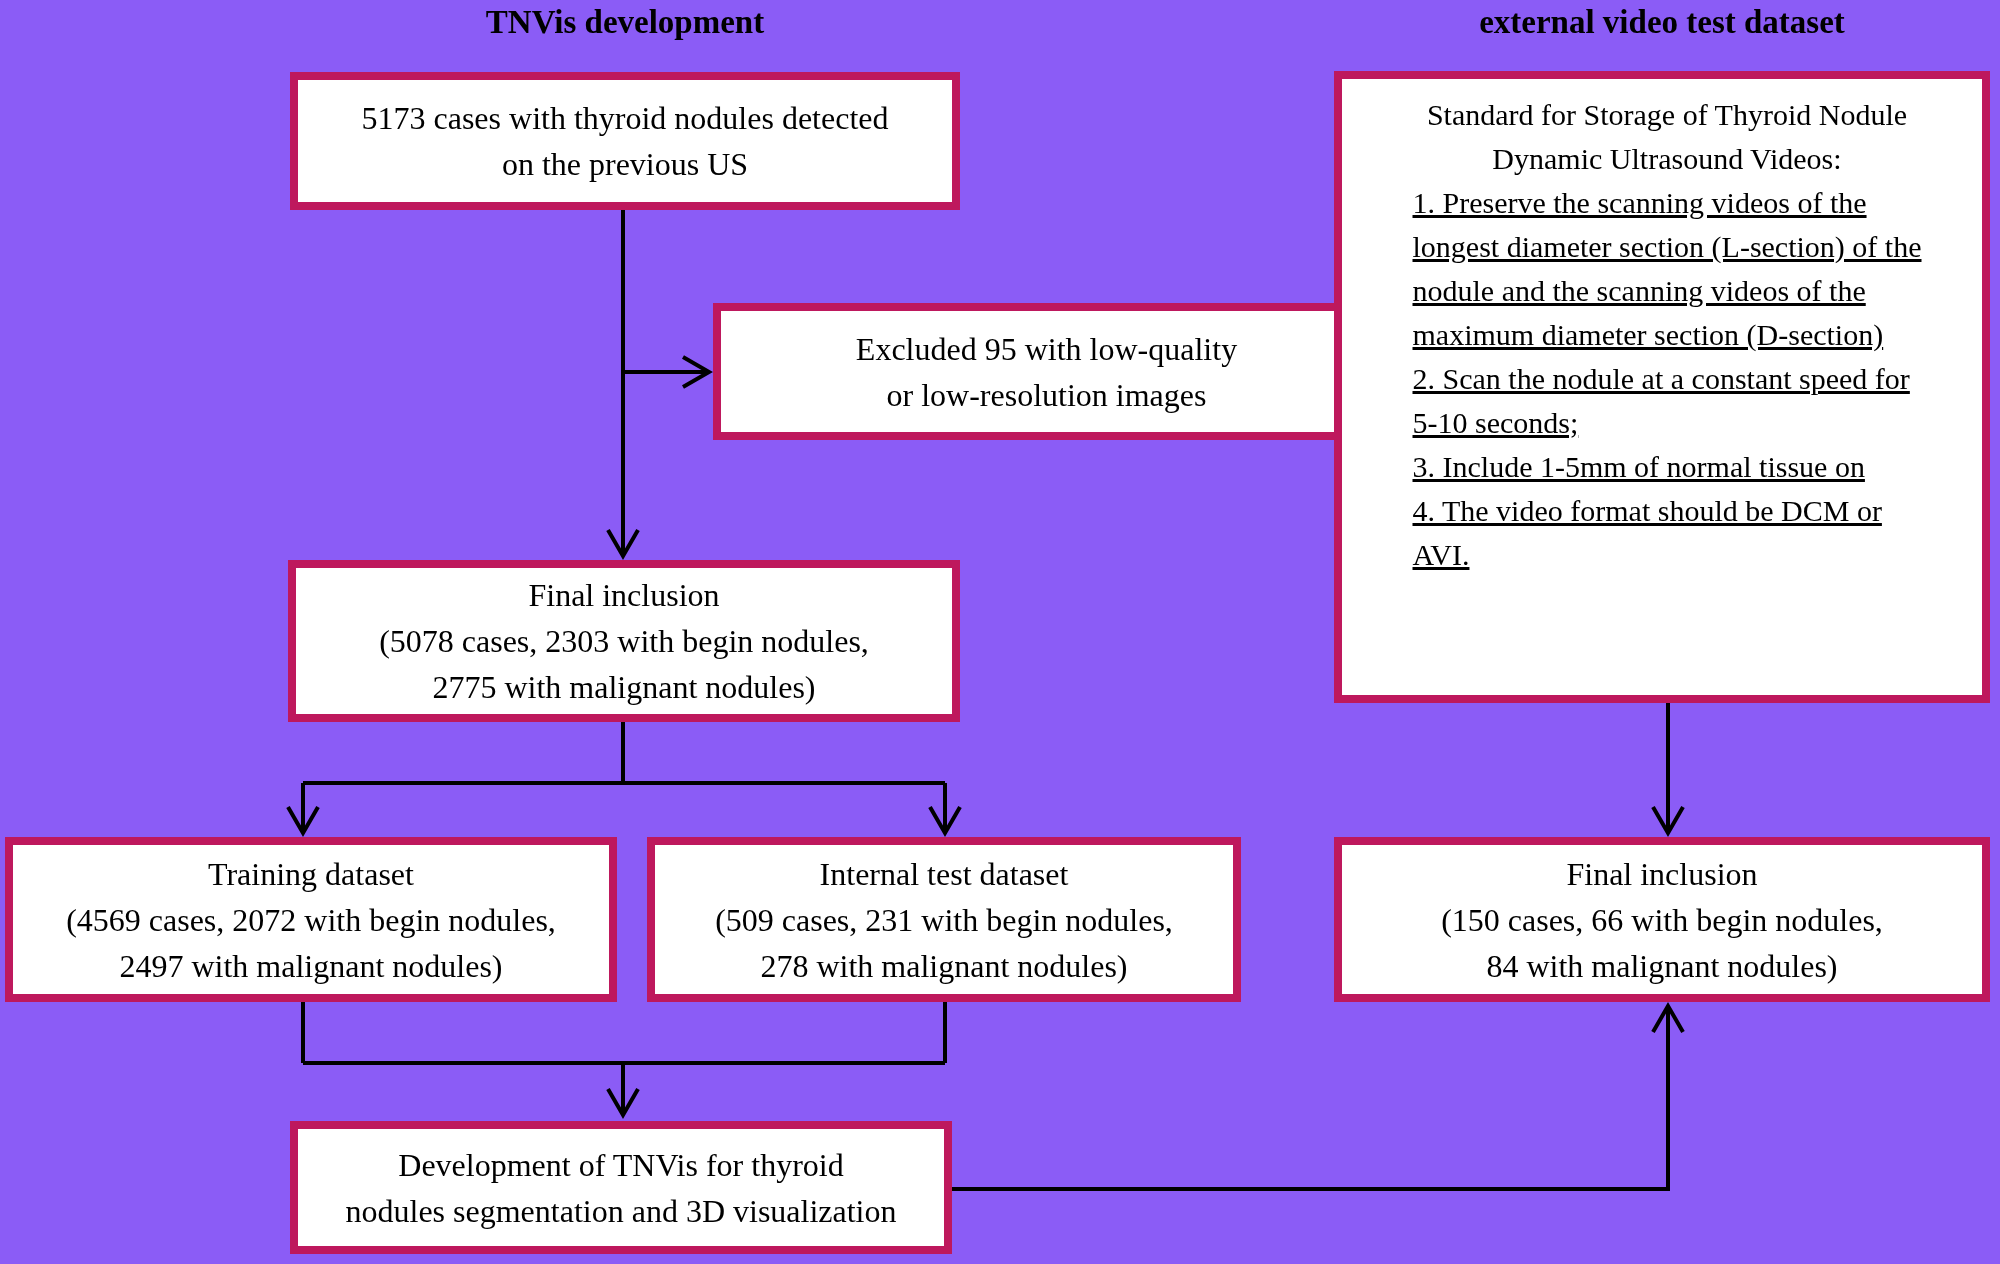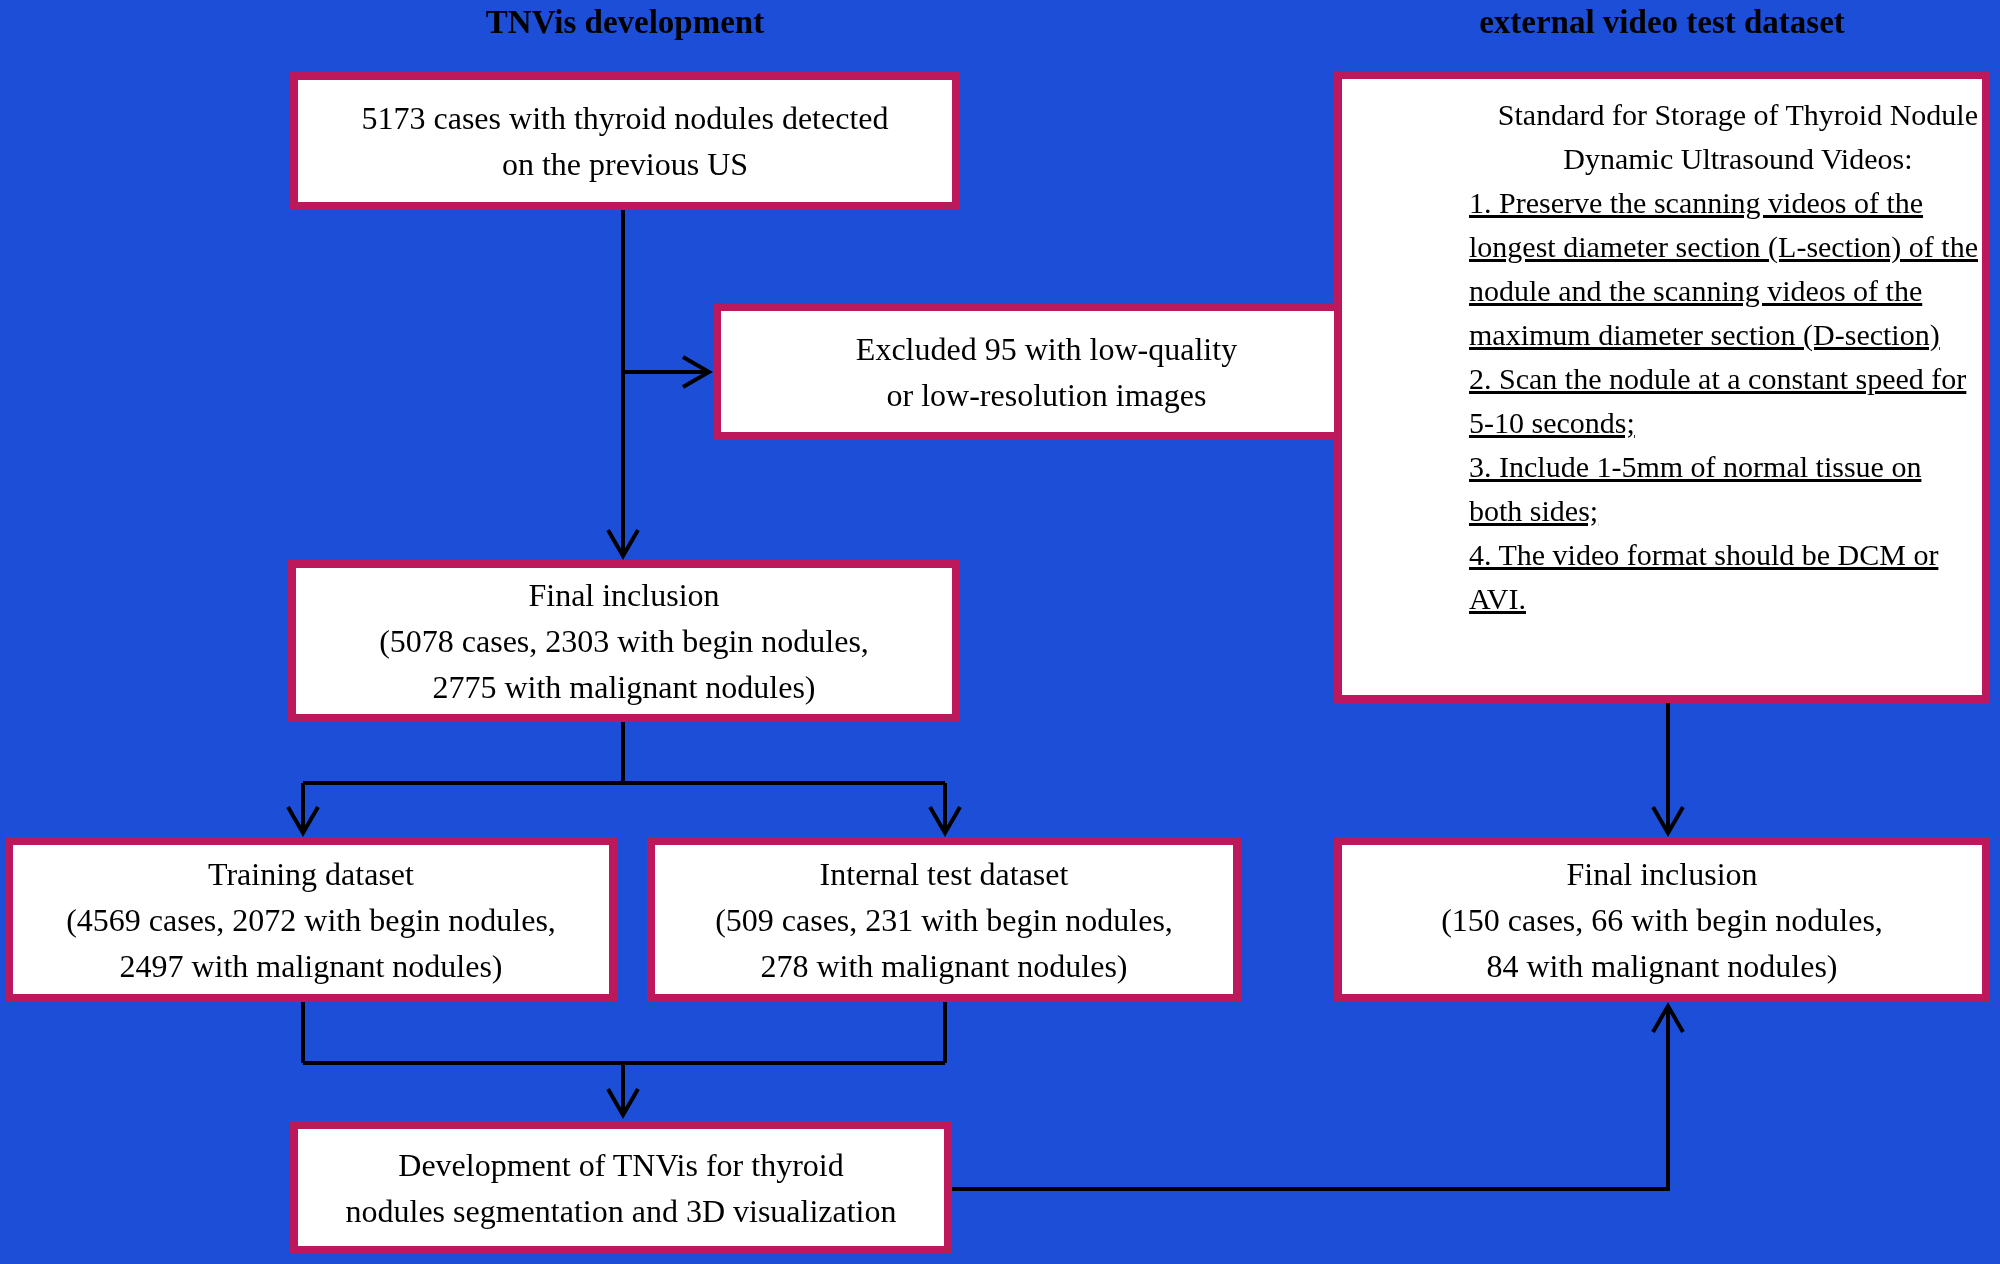--- a/index.html
+++ b/index.html
@@ -1,20 +1,20 @@
 <!DOCTYPE html>
 <html><head>
 <meta charset="utf-8">
 <style>
   html, body { margin: 0; padding: 0; background: #ffffff; }
   .canvas {
     position: relative;
     width: 2000px;
     height: 1264px;
-    background: #1d4ed8;
+    background: #8b5cf6;
     color: #000000;
     font-family: "Liberation Serif", serif;
     overflow: hidden;
   }
   .connectors {
     position: absolute;
     left: 0; top: 0;
     width: 2000px; height: 1264px;
   }
   .connectors path {
@@ -40,21 +40,21 @@
     flex-direction: column;
     align-items: center;
     justify-content: center;
     text-align: center;
     font-size: 32px;
     line-height: 46px;
   }
   .fbox .tline { display: block; white-space: nowrap; }
   .standards {
     justify-content: flex-start;
-    align-items: flex-end;
+    align-items: center;
     text-align: center;
     font-size: 30px;
     line-height: 44px;
     padding: 14px 4px 0 14px;
   }
   .standards .items { text-align: left; text-decoration: underline; }
   .standards .items .tline { white-space: nowrap; }
 </style>
 </head>
 <body>
@@ -132,21 +132,20 @@
         <span class="tline">Dynamic Ultrasound Videos:</span>
       </div>
     <div class="items">
         <span class="tline">1. Preserve the scanning videos of the</span>
         <span class="tline">longest diameter section (L-section) of the</span>
         <span class="tline">nodule and the scanning videos of the</span>
         <span class="tline">maximum diameter section (D-section)</span>
         <span class="tline">2. Scan the nodule at a constant speed for</span>
         <span class="tline">5-10 seconds;</span>
         <span class="tline">3. Include 1-5mm of normal tissue on</span>
-        <span class="tline">both sides;</span>
         <span class="tline">4. The video format should be DCM or</span>
         <span class="tline">AVI.</span>
       </div>
   </div>
 
   <div class="fbox" style="left:1334px; top:837px; width:656px; height:165px;">
     <div>
         <span class="tline">Final inclusion</span>
         <span class="tline">(150 cases, 66 with begin nodules,</span>
         <span class="tline">84 with malignant nodules)</span>

